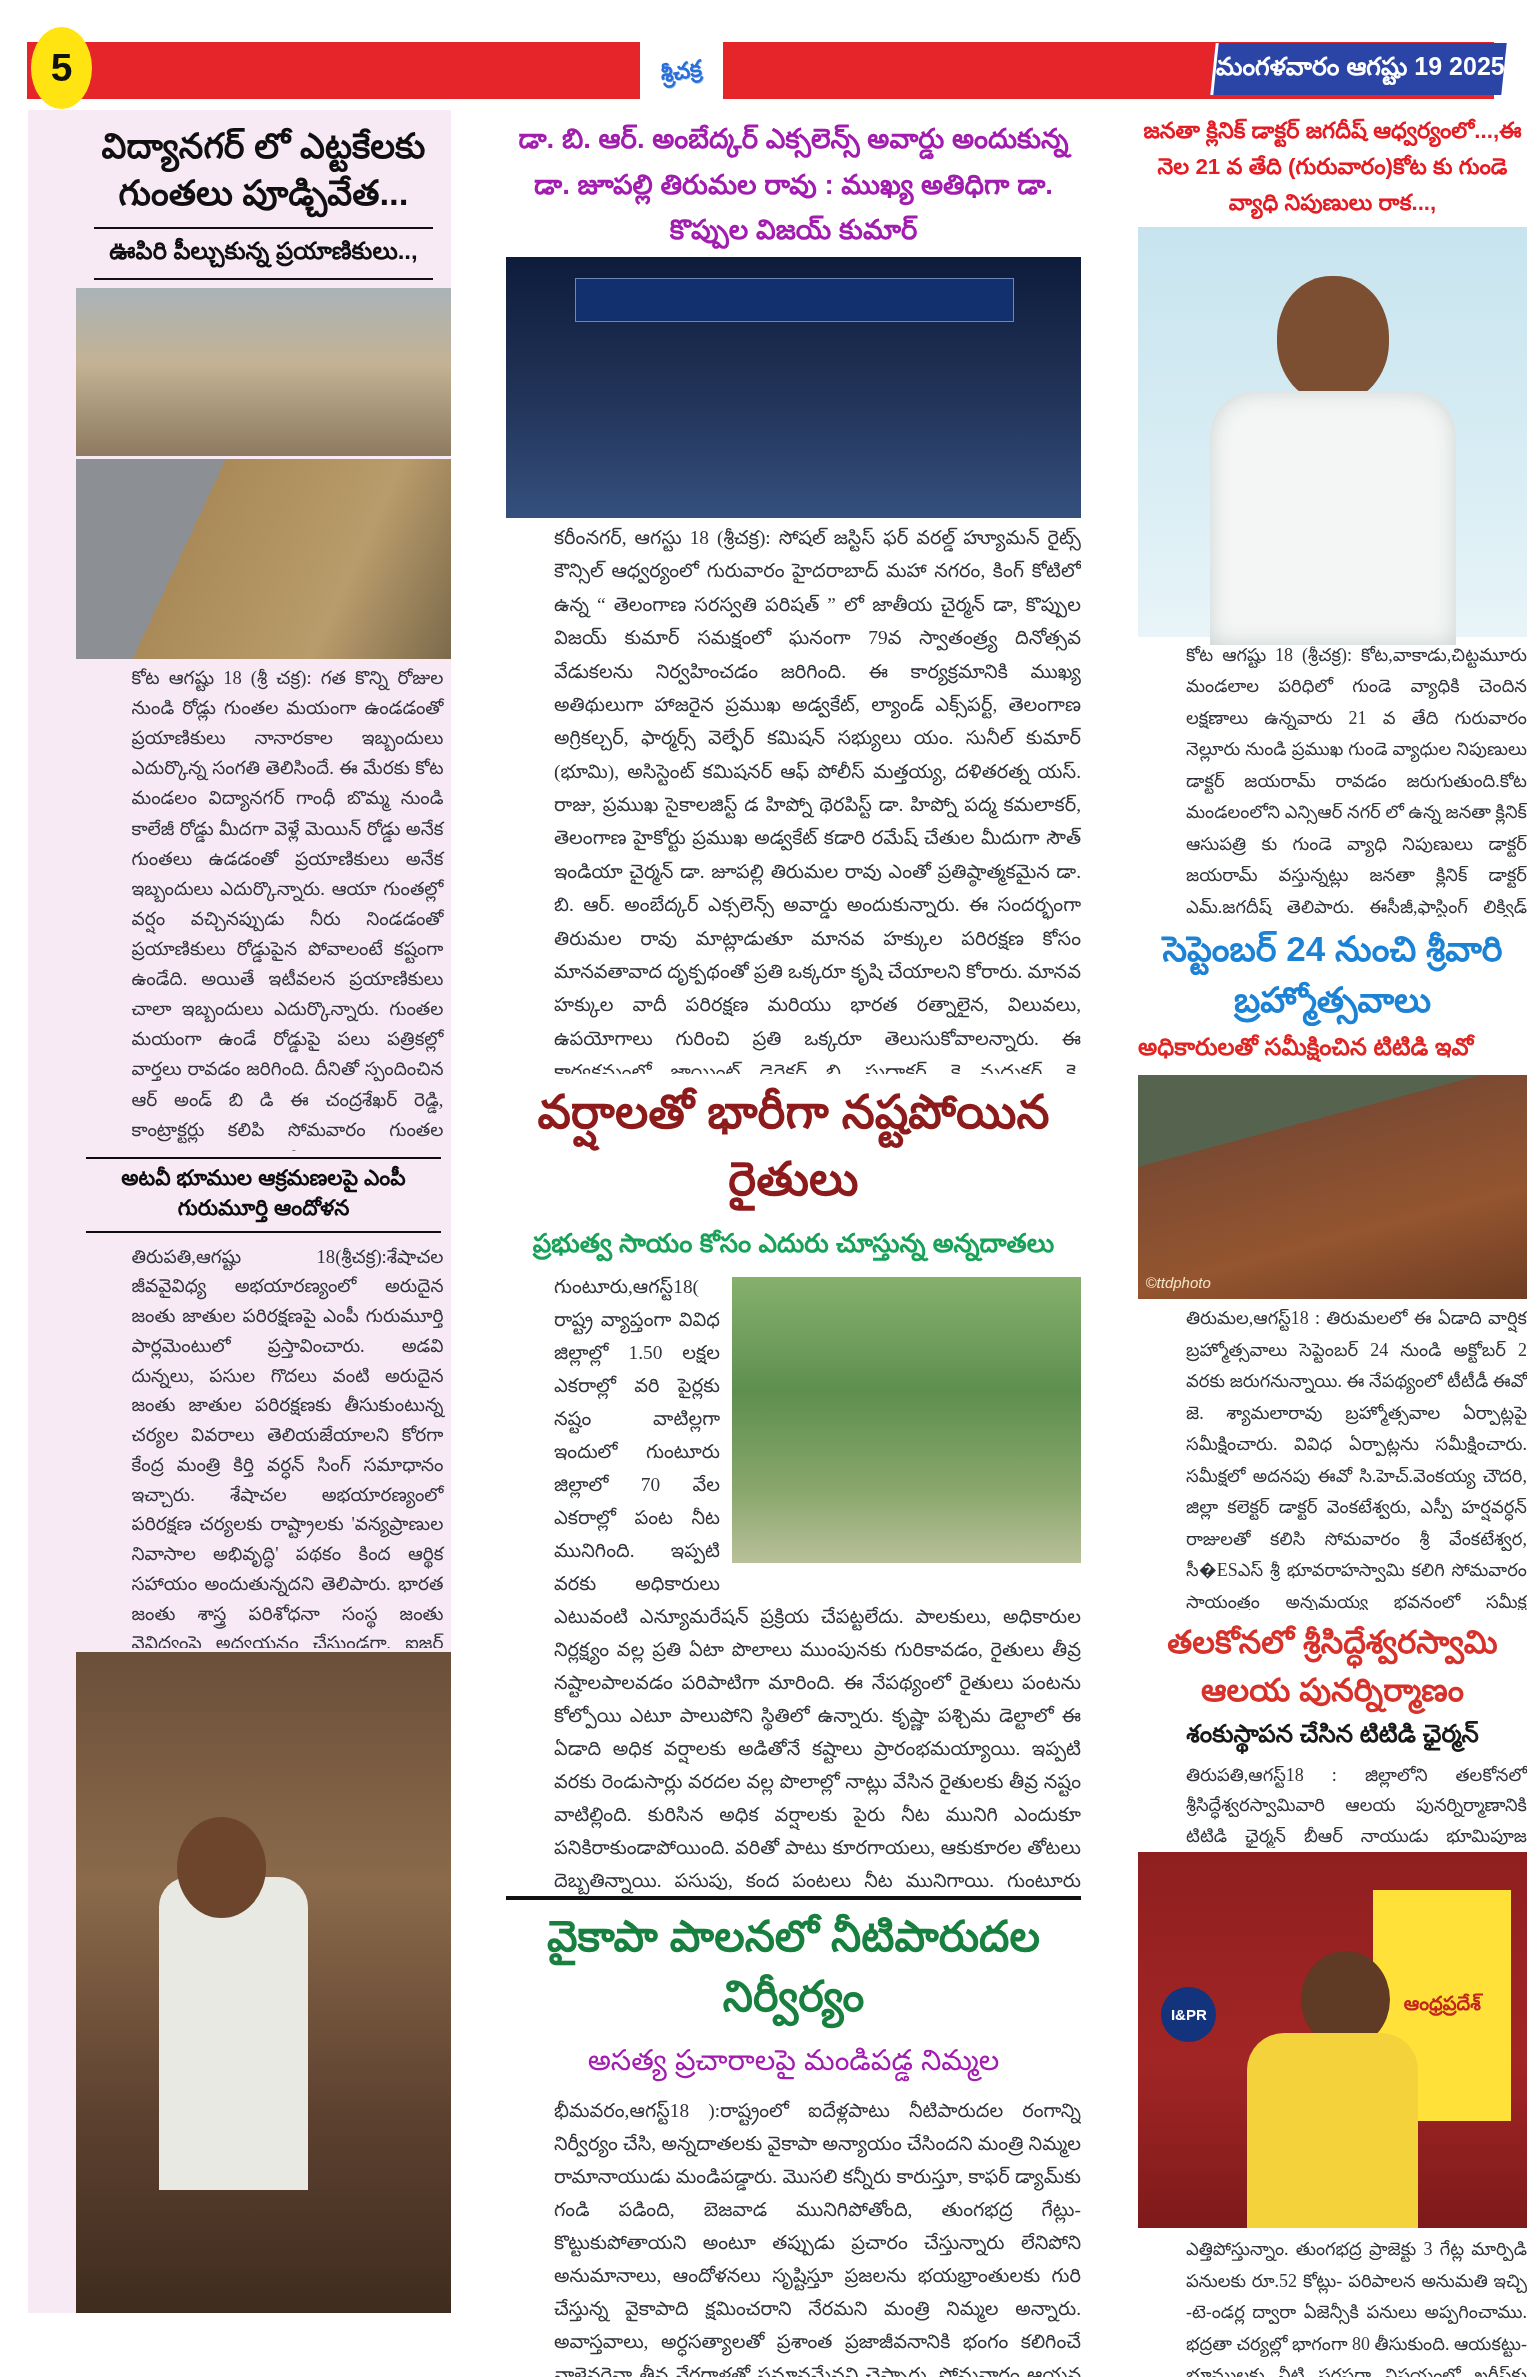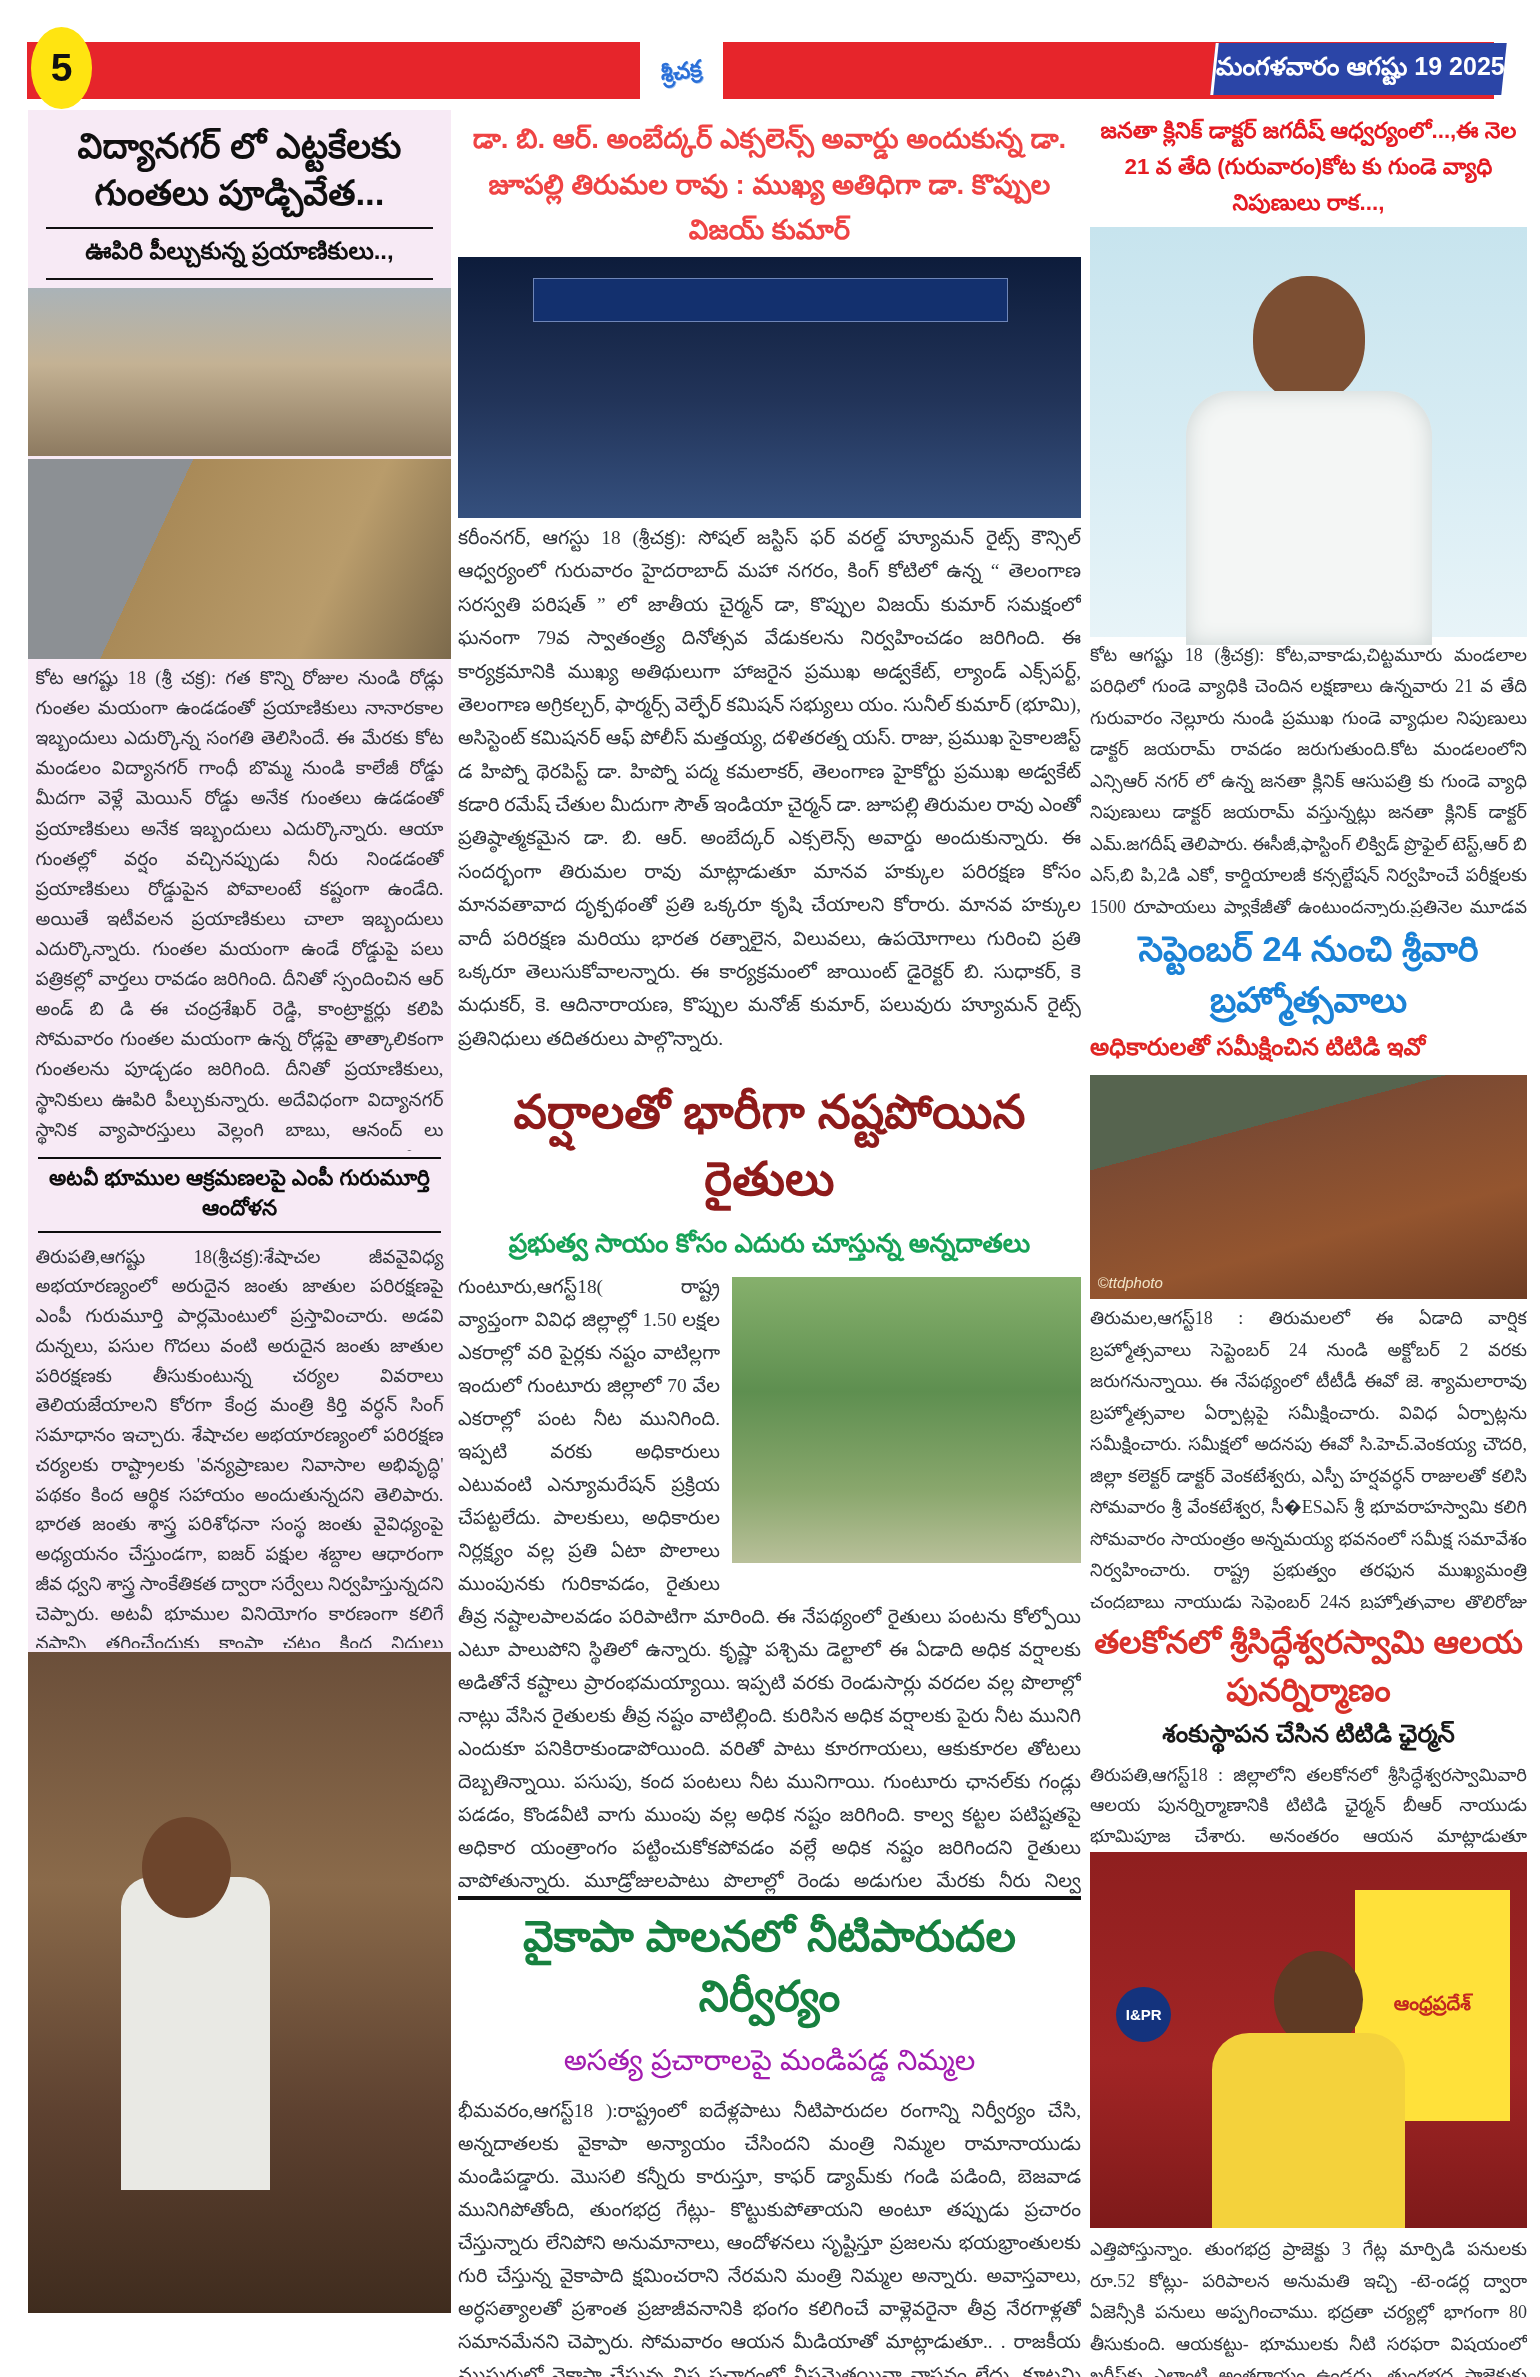--- a/index.html
+++ b/index.html
@@ -9,26 +9,26 @@
   .pageno-badge{position:absolute;left:31px;top:27px;width:61px;height:82px;background:#ffe411;border-radius:50%;display:flex;align-items:center;justify-content:center;font-size:39px;font-weight:bold;color:#111;z-index:3;}
   .logo-box{position:absolute;left:640px;top:30px;width:83px;height:88px;background:#ffffff;display:flex;align-items:center;justify-content:center;z-index:3;}
   .logo-text{color:#2a6fd8;font-weight:bold;font-size:22.4px;transform:rotate(-10deg);text-shadow:0.7px 0.7px 0 #9fc3ef;}
   .date-box{position:absolute;left:1213px;top:43px;width:288px;height:52px;background:#2b45a7;border-left:3px solid #ffffff;transform:skewX(-6deg);display:flex;align-items:center;justify-content:center;z-index:3;}
   .date-box span{transform:skewX(6deg);color:#ffffff;font-weight:bold;font-size:25px;white-space:nowrap;}
   
   .col{position:absolute;top:110px;}
   .col-left{left:28px;width:423px;background:#f7eaf5;}
   .col-center{left:458px;width:623px;}
   .col-right{left:1090px;width:437px;}
-  .block{overflow:hidden;}
+  .block{overflow:hidden;margin-left:48px;}
   
   .hl{font-weight:bold;text-align:center;}
   .hl-potholes{font-size:35px;line-height:1.35;color:#101010;padding:12px 4.5px 4.5px;}
   .sub-potholes{font-size:24px;font-weight:bold;color:#101010;text-align:center;border-top:2.2px solid #101010;border-bottom:2.2px solid #101010;margin:6px 18px 7.5px;padding:7.5px 0;}
-  .hl-award{font-size:27.6px;line-height:1.65;color:#ef4444;padding:6px 0 4.5px;}
+  .hl-award{font-size:27.6px;line-height:1.65;color:#a21caf;padding:6px 0 4.5px;}
   .hl-clinic{font-size:22.4px;line-height:1.6;color:#e51c23;padding:3px 0 6px;}
   .hl-farmers{font-size:47px;color:#8e1b1b;padding:10.4px 0 1.5px;}
   .sub-farmers{font-size:26px;font-weight:bold;color:#17a257;text-align:center;line-height:1.8;}
   .hl-brahm{font-size:35px;line-height:1.45;color:#1b82d6;padding:7.5px 0 3px;}
   .sub-brahm{font-size:24px;font-weight:bold;color:#e02624;text-align:left;padding:4.5px 0 7.5px;}
   .hl-temple{font-size:32px;line-height:1.5;color:#d8312a;padding:7.5px 0 1.5px;}
   .sub-temple{font-size:24.6px;font-weight:bold;color:#1a1a1a;text-align:center;padding:4.5px 0 6px;}
   .hl-irrig{font-size:43px;color:#17803f;padding:12px 0 4.5px;border-top:4.5px solid #111;}
   .sub-irrig{font-size:29px;font-weight:normal;color:#a21caf;text-align:center;padding:7.5px 0 10.4px;}
   .hl-parl{font-size:32px;line-height:1.4;color:#0d0d0d;padding:9px 3px 3px;}

